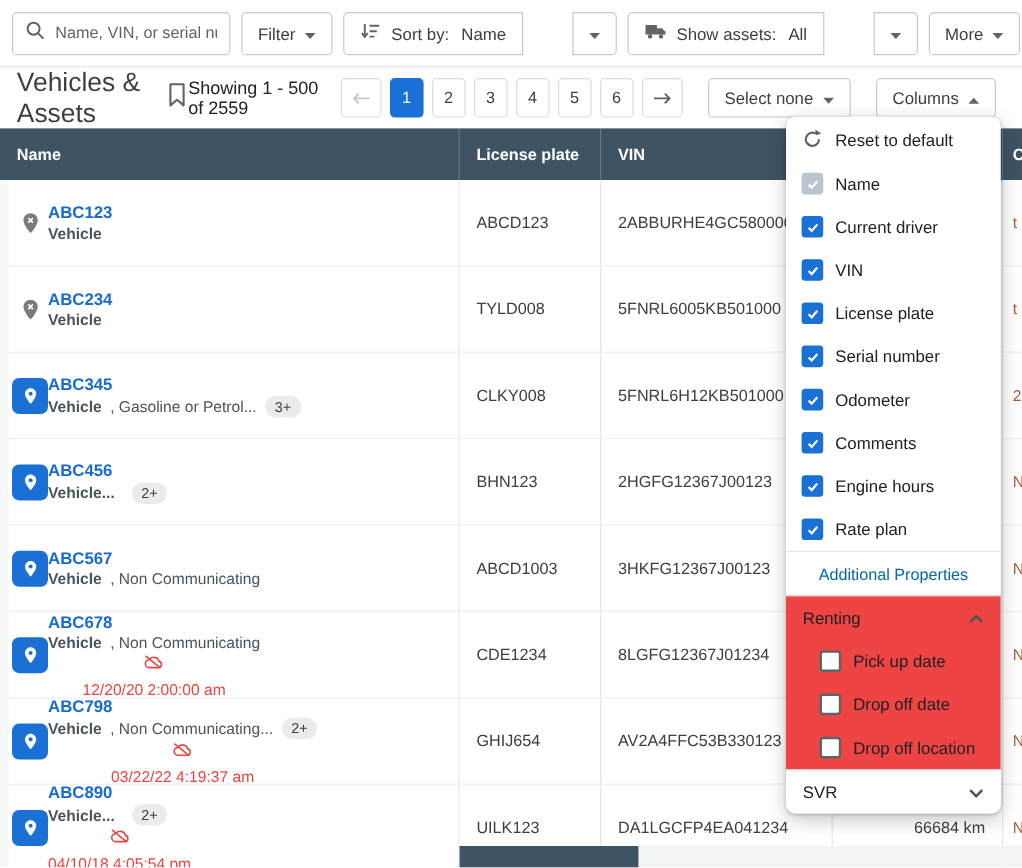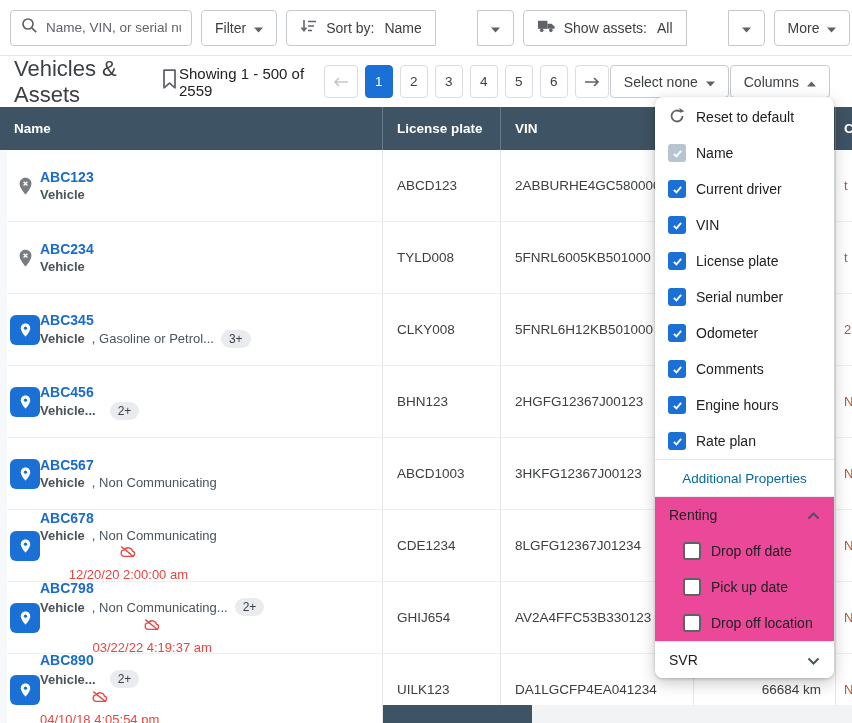--- a/index.html
+++ b/index.html
@@ -32,21 +32,21 @@
   .page-title { font-size:22px; font-weight:400; color:#3c4043; display:flex; align-items:center; gap:11px; }
   .showing { margin-left:auto; font-size:15px; color:#202124; margin-right:13px; }
   .pager { display:flex; gap:7px; align-items:center; }
   .page-btn { min-width:28px; height:33px; border:1px solid #dadce0; border-radius:4px;
     background:#fff; font-size:13.5px; color:#3c4043; display:inline-flex; align-items:center;
     justify-content:center; padding:0 7px; cursor:pointer; font-family:inherit; }
   .page-btn.active { background:#1a70d4; border-color:#1a70d4; color:#fff; }
   .page-btn.nav { width:34px; color:#5f6368; }
   .page-btn.nav.disabled { color:#c3c7cb; cursor:default; }
   .pages { display:flex; gap:7px; }
-  .tb-btn { height:33px; margin-left:1px; }
+  .tb-btn { height:33px; margin-left:21px; }
 
   
   .thead { position:absolute; top:107px; left:0; width:852px; height:43px; background:#3e5363;
     display:flex; color:#fff; }
   .th { display:flex; align-items:center; padding:0 14px; font-size:13.5px; font-weight:700;
     border-right:1px solid rgba(255,255,255,.22); overflow:hidden; white-space:nowrap; }
   .w-name { width:383px; } .w-plate { width:118px; } .w-vin { width:193px; }
   .w-odo { width:142px; } .w-sliver { width:16px; padding:0 0 0 8px; border-right:none; }
 
   .tbody { position:absolute; top:150px; left:0; width:852px; height:573px; overflow:hidden; }
@@ -80,21 +80,21 @@
   .menu-item { height:36px; display:flex; align-items:center; gap:10px; padding:0 13px;
     font-size:14px; color:#202124; cursor:pointer; }
   .cb { width:18px; height:18px; border-radius:3px; flex:none; display:flex; align-items:center;
     justify-content:center; }
   .cb.checked { background:#1a70d4; }
   .cb.checked.disabled { background:#b6c5cf; }
   .cb.unchecked { background:#fff; border:2px solid #5f6368; }
   .menu-sep { border-top:1px solid #e4e7ea; }
   .menu-section { height:36px; display:flex; align-items:center; justify-content:center;
     font-size:13.5px; color:#0369a1; }
-  .group { background:#ec4899; border-top:1px solid #e9edf0; border-bottom:1px solid #e9edf0; }
+  .group { background:#ef4444; border-top:1px solid #e9edf0; border-bottom:1px solid #e9edf0; }
   .group-header { height:36px; display:flex; align-items:center; justify-content:space-between;
     padding:0 14px; font-size:14px; color:#202124; cursor:pointer; }
   .group-items .menu-item { padding-left:28px; }
   .svr-header { background:#fff; }
 </style>
 </head>
 <body>
 
 <div class="app">
 
@@ -562,28 +562,28 @@
           <svg width="13" height="8" viewBox="0 0 13 8">
               <polyline points="1.5,6.5 6.5,1.5 11.5,6.5" fill="none" stroke="#46565f" stroke-width="2"></polyline>
             </svg>
         </span>
       </div>
       <div class="group-items" id="renting-items">
   <div class="menu-item">
     <span class="cb unchecked">
       
     </span>
-    <span class="cb-label">Drop off date</span>
+    <span class="cb-label">Pick up date</span>
   </div>
 
   <div class="menu-item">
     <span class="cb unchecked">
       
     </span>
-    <span class="cb-label">Pick up date</span>
+    <span class="cb-label">Drop off date</span>
   </div>
 
   <div class="menu-item">
     <span class="cb unchecked">
       
     </span>
     <span class="cb-label">Drop off location</span>
   </div>
 </div>
     </div>

